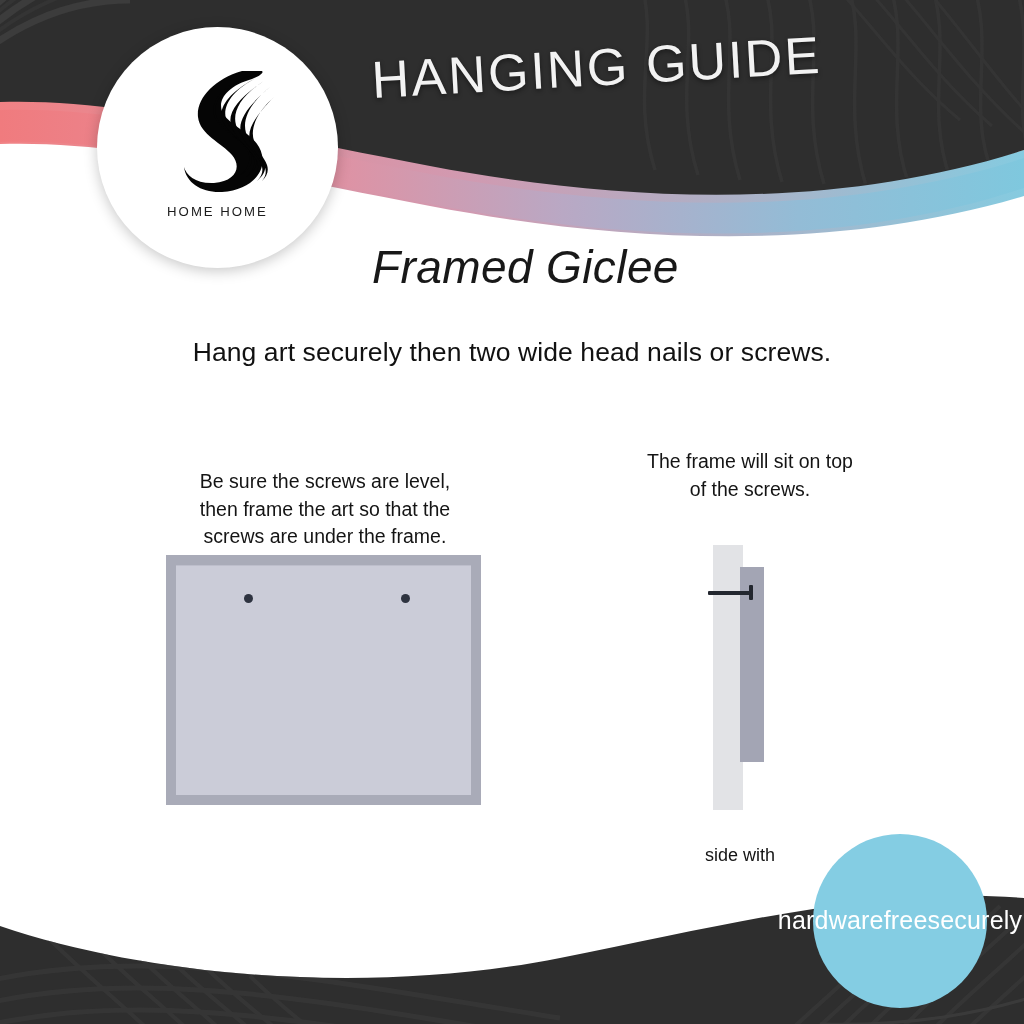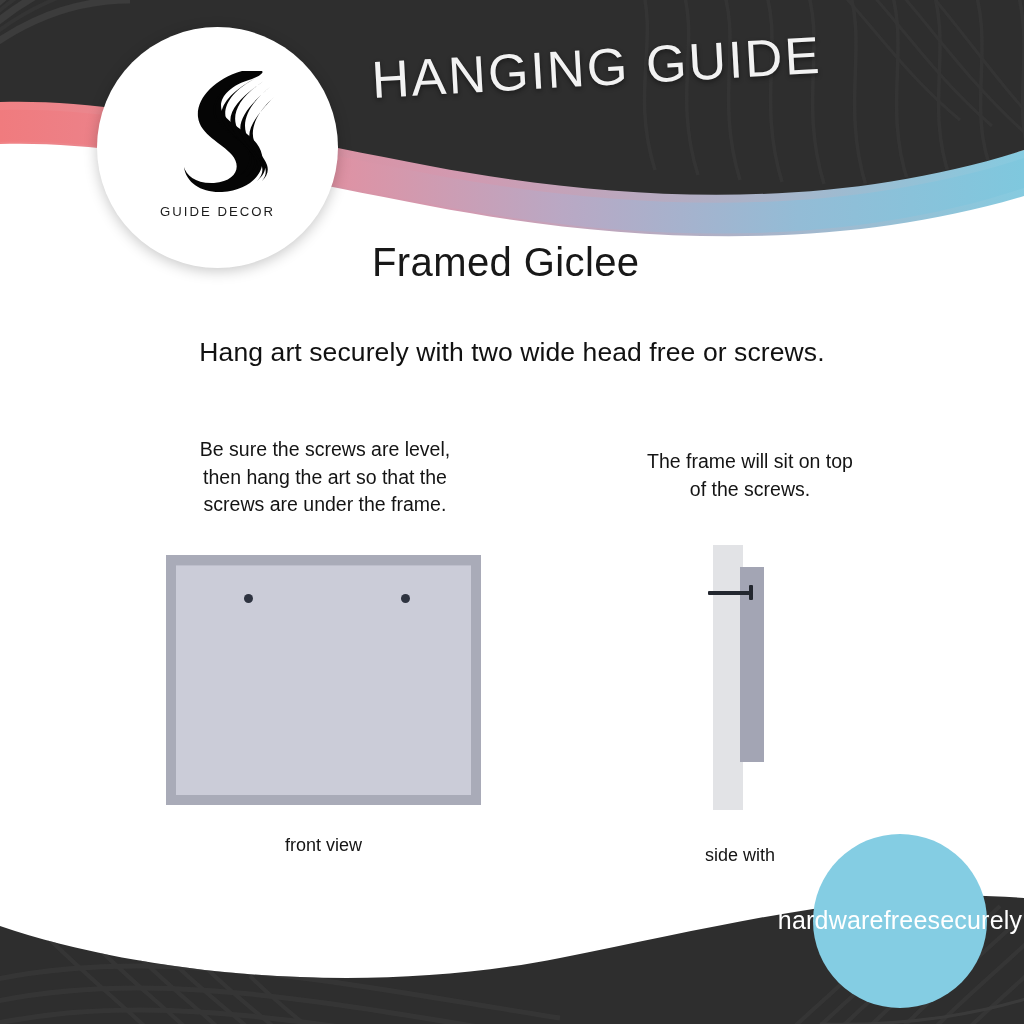--- a/index.html
+++ b/index.html
@@ -69,25 +69,26 @@
     letter-spacing:2.2px;
     white-space:nowrap;
     text-shadow:0 2px 5px rgba(0,0,0,0.45);
     z-index:30;
   }
 
   
   #product-subtitle{
     position:absolute;
     left:372px;top:240px;
-    font-size:40px;
+    font-size:46px;
     font-weight:400;
     color:#181818;
     letter-spacing:0.4px;
     z-index:30;
+    font-style:italic;
   }
 
   
   #main-instruction{
     position:absolute;
     left:0;right:0;top:337px;
     text-align:center;
     font-size:26.5px;
     font-weight:400;
     color:#111111;
@@ -98,21 +99,21 @@
   
   .caption{
     position:absolute;
     text-align:center;
     font-size:19.5px;
     line-height:1.42;
     color:#141414;
     font-weight:400;
     z-index:30;
   }
-  #caption-front{left:155px;top:436px;width:340px;}
+  #caption-front{left:155px;top:468px;width:340px;}
   #caption-side{left:600px;top:448px;width:300px;}
 
   
   #front-view-diagram{
     position:absolute;
     left:166px;top:555px;
     width:315px;height:250px;
     background:#a9abb8;
     z-index:25;
   }
@@ -287,33 +288,33 @@
       <path d="M102,14 C78,26 66,42 70,56 C74,70 92,78 98,90 C103,100 100,108 90,114
                C99,106 101,98 95,90 C88,78 70,70 66,56 C62,42 78,26 102,14 Z" fill="#050505"></path>
       <path d="M108,18 C86,32 76,48 80,62 C84,76 98,84 103,95 C107,103 104,110 96,116
                C103,109 104,102 99,95 C93,84 79,76 75,62 C71,48 86,32 108,18 Z" fill="#050505"></path>
       <path d="M114,24 C94,40 86,56 90,70 C94,82 104,89 108,99 C111,106 108,112 101,118
                C107,112 108,106 104,99 C99,89 89,82 85,70 C81,56 95,40 114,24 Z" fill="#050505"></path>
       <path d="M118,34 C100,50 94,66 98,78 C101,88 108,94 111,102 C113,108 111,113 106,118
                C110,113 111,108 108,102 C104,94 97,88 94,78 C90,66 102,50 118,34 Z" fill="#050505"></path>
     </svg>
     <div id="logo-wordmark">
-      <span class="l2">GUIDE DECOR</span>
+      <span class="l2">HOME HOME</span>
     </div>
   </div>
 
   <div id="header-title">HANGING GUIDE</div>
 
   <div id="product-subtitle">Framed Giclee</div>
 
-  <div id="main-instruction">Hang art securely with two wide head free or screws.</div>
+  <div id="main-instruction">Hang art securely then two wide head nails or screws.</div>
 
   <div class="caption" id="caption-front">
     <div>Be sure the screws are level,</div>
-    <div>then hang the art so that the</div>
+    <div>then frame the art so that the</div>
     <div>screws are under the frame.</div>
   </div>
 
   <div class="caption" id="caption-side">
     <div>The frame will sit on top</div>
     <div>of the screws.</div>
   </div>
 
   <div id="front-view-diagram">
     <div id="front-view-mat">
@@ -322,21 +323,20 @@
     </div>
   </div>
 
   <div id="side-view-diagram">
     <div id="side-wall"></div>
     <div id="side-frame"></div>
     <div id="side-nail-shaft"></div>
     <div id="side-nail-head"></div>
   </div>
 
-  <div class="view-label" id="label-front">front view</div>
   <div class="view-label" id="label-side">side with</div>
 
   <svg class="wave-layer" viewBox="0 0 1024 1024" preserveAspectRatio="none" style="z-index:20;">
     <defs>
       <clipPath id="clipBot">
         <path d="M0,1024 L1024,1024 L1024,898 C880,886 740,922 560,958 C380,994 160,980 0,926 Z"></path>
       </clipPath>
     </defs>
 
     <path d="M0,1024 L1024,1024 L1024,898 C880,886 740,922 560,958 C380,994 160,980 0,926 Z" fill="#2e2e2e"></path>

